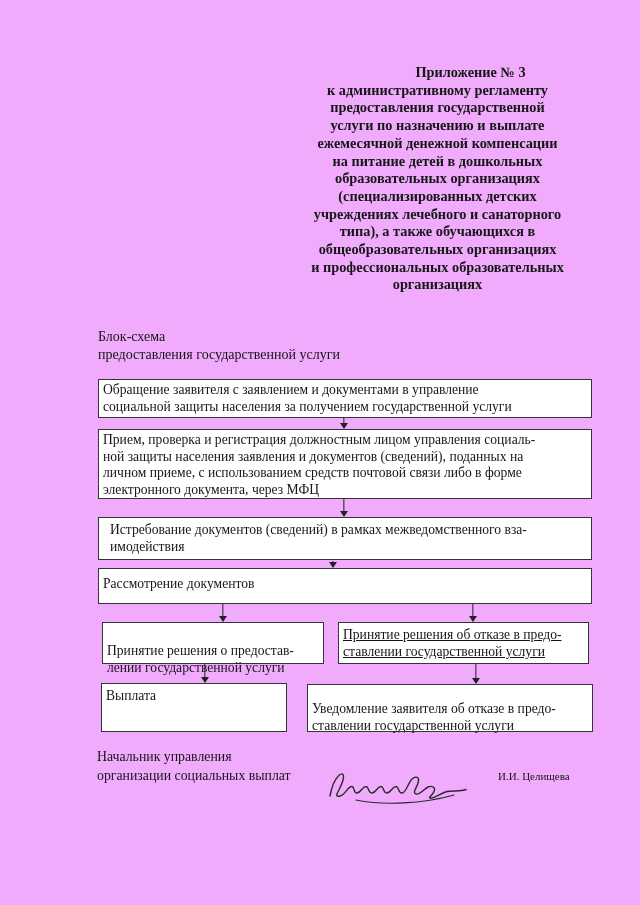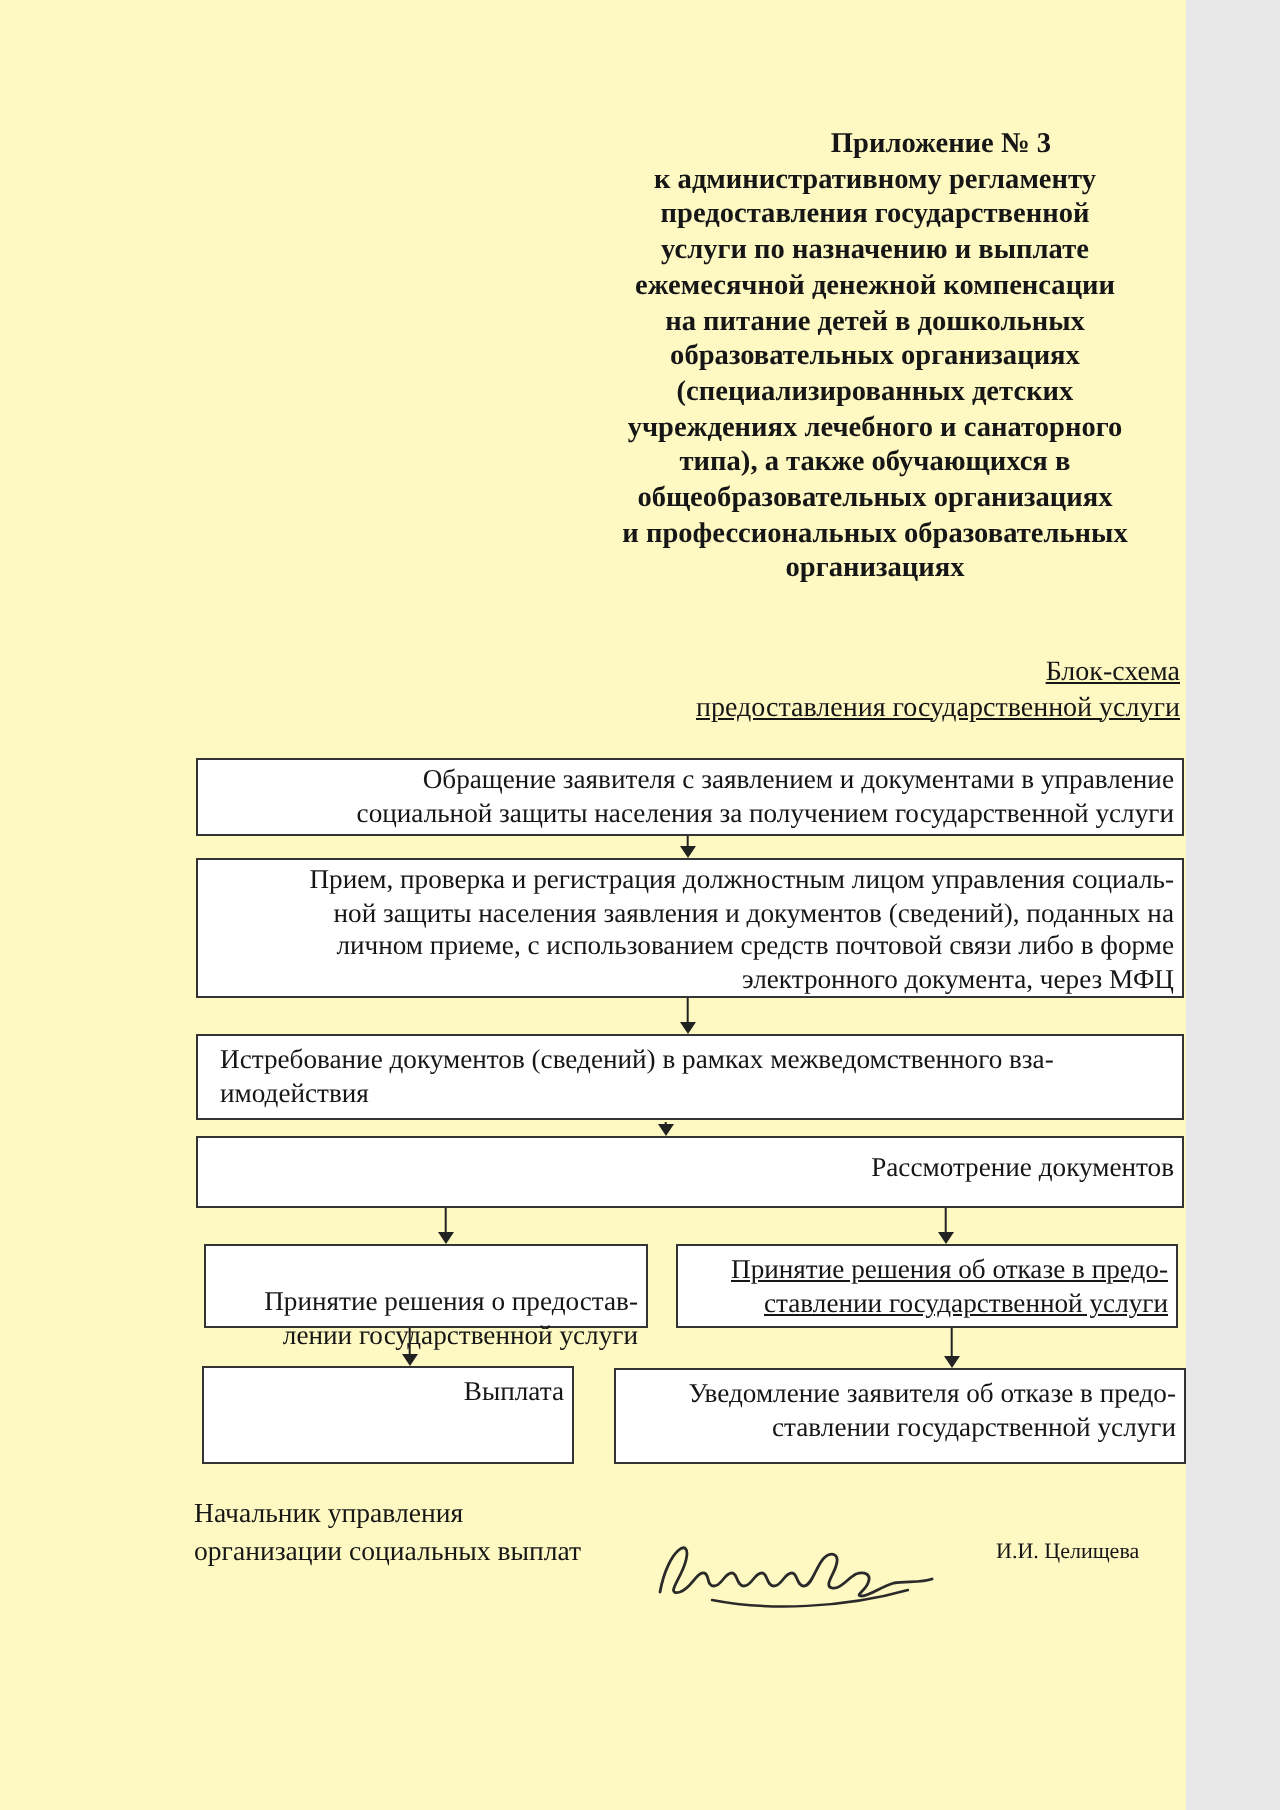--- a/index.html
+++ b/index.html
@@ -1,45 +1,45 @@
 <!DOCTYPE html>
 <html><head>
 <meta charset="utf-8">
 <style>
   html,body{margin:0;padding:0;background:#e8e8e8;}
   .page{
-    position:relative;width:593px;height:905px;background:#fef9c3;
+    position:relative;width:640px;height:905px;background:#f0abfc;
     font-family:"Liberation Serif", serif;color:#161616;overflow:hidden;
   }
   
   .appendix{
     position:absolute;left:245px;top:64px;width:385px;
     text-align:center;font-weight:bold;font-size:14.3px;line-height:17.7px;
   }
   .appendix-line1{position:relative;left:33px;display:block;}
   .appendix-rest{white-space:pre-line;display:block;}
   
   .doc-title{
     position:absolute;left:98px;top:328px;width:492px;
-    text-align:right;font-size:14px;line-height:17.5px;white-space:pre-line;text-decoration:underline;
+    text-align:left;font-size:14px;line-height:17.5px;white-space:pre-line;
   }
   
   .fbox{
     position:absolute;border:1px solid #343434;background:#fff;
-    box-sizing:border-box;text-align:right;font-size:13.6px;line-height:16.8px;
+    box-sizing:border-box;text-align:left;font-size:13.6px;line-height:16.8px;
     white-space:pre-line;padding:2px 4px;
   }
   .box-application{left:98px;top:379px;width:494px;height:39px;}
   .box-reception{left:98px;top:429px;width:494px;height:70px;line-height:16.6px;}
   .box-request{left:98px;top:517px;width:494px;height:43px;text-align:left;padding-left:11px;padding-top:3px;line-height:17px;}
   .box-review{left:98px;top:568px;width:494px;height:36px;padding-top:7px;}
   .box-grant{left:102px;top:622px;width:222px;height:42px;padding-top:19px;line-height:17.3px;}
   .box-refuse{left:338px;top:622px;width:251px;height:42px;padding-top:3px;line-height:17.3px;text-decoration:underline;}
   .box-payment{left:101px;top:683px;width:186px;height:49px;padding-top:4px;}
-  .box-notice{left:307px;top:684px;width:286px;height:48px;padding-top:3px;line-height:17.3px;}
+  .box-notice{left:307px;top:684px;width:286px;height:48px;padding-top:15px;line-height:17.3px;}
   
   .arrow{position:absolute;width:9px;}
   .arrow .shaft{position:absolute;left:50%;top:0;bottom:5px;width:1.3px;background:#222;transform:translateX(-50%);}
   .arrow .head{position:absolute;bottom:0;left:50%;transform:translateX(-50%);width:0;height:0;
     border-left:4px solid transparent;border-right:4px solid transparent;border-top:6px solid #222;}
   .arr-1{left:339.5px;top:418px;height:11px;}
   .arr-2{left:339.5px;top:499px;height:18px;}
   .arr-3{left:328.5px;top:561px;height:7px;}
   .arr-4a{left:218.5px;top:604px;height:18px;}
   .arr-4b{left:468.5px;top:604px;height:18px;}

